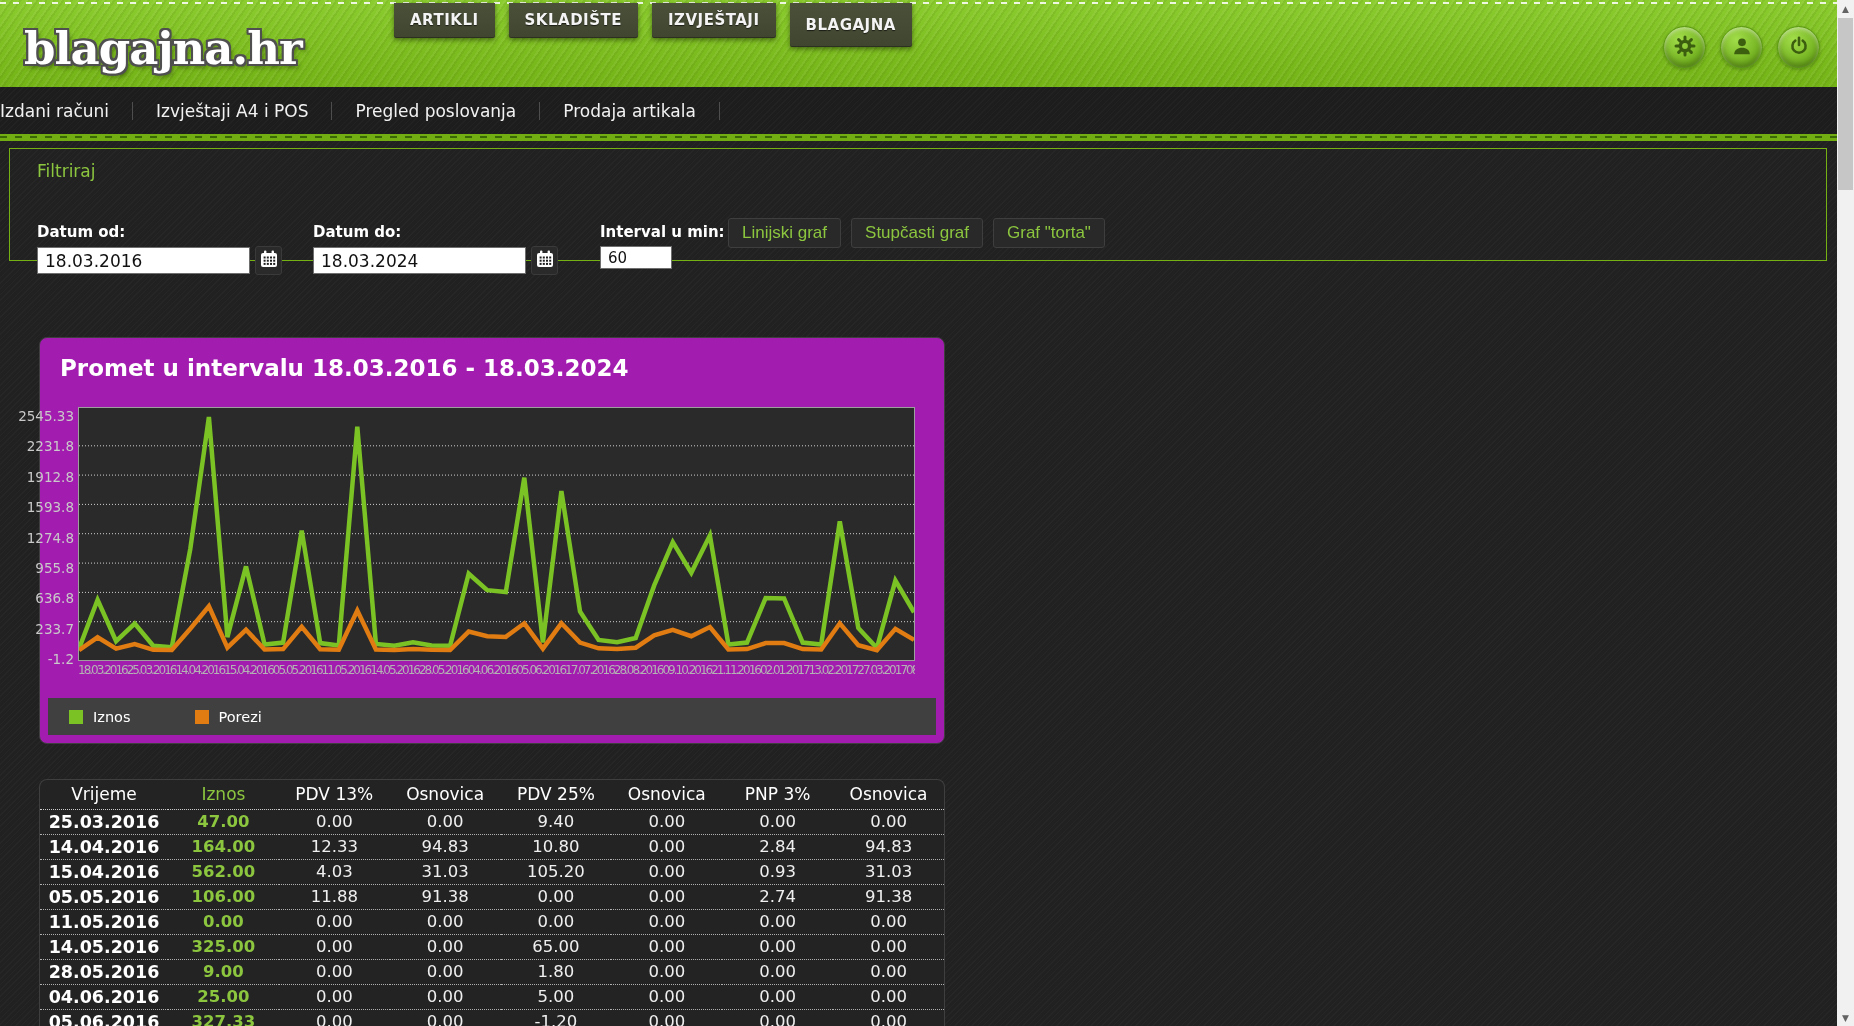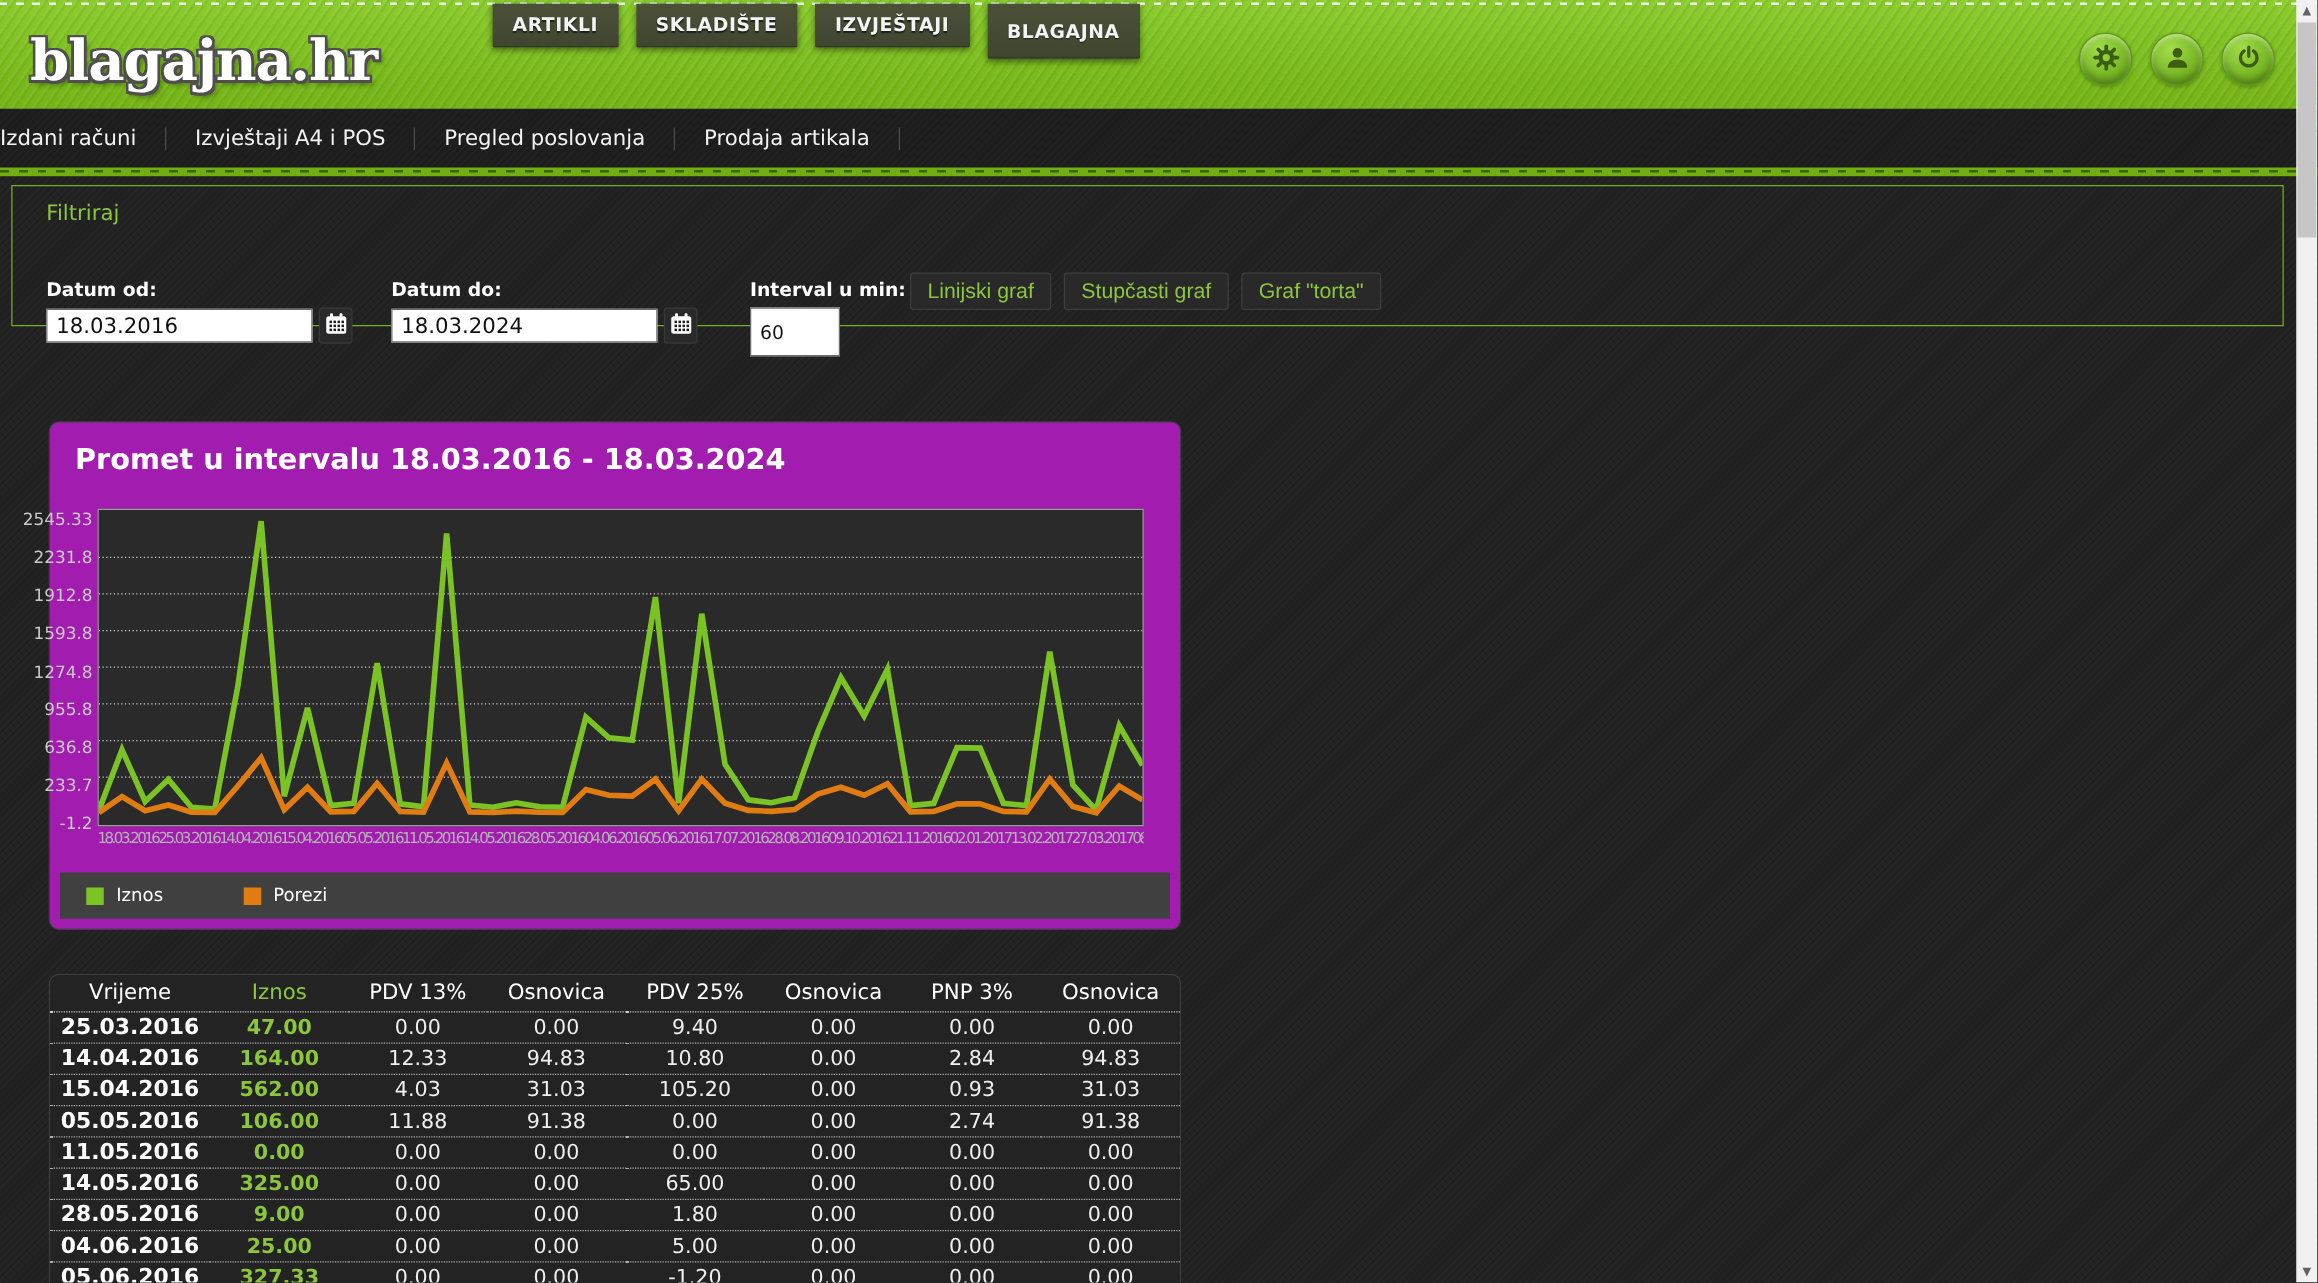--- a/index.html
+++ b/index.html
@@ -83,21 +83,21 @@
     font-family:"DejaVu Sans", sans-serif; font-size:17px; padding:0 7px; outline:none;
   }
   .date-input { width:213px; }
   .cal-btn {
     width:27px; height:29px; margin-left:5px; border:1px solid #3a3a3a; border-radius:3px;
     background:#2a2a2a; display:flex; align-items:center; justify-content:center; cursor:pointer;
   }
   .field-datum-od { left:27px; }
   .field-datum-do { left:303px; }
   .field-interval { left:590px; }
-  .interval-input { width:72px; height:39px; font-size:15px; }
+  .interval-input { width:72px; height:23px; font-size:15px; }
   .graph-buttons { position:absolute; left:718px; top:69px; display:flex; gap:10px; }
   .graph-btn {
     background:#292929; border:1px solid #3e3e3e; border-radius:3px;
     color:#8cc63f; font-size:17px; padding:4px 13px; cursor:pointer; white-space:nowrap;
   }
 
   
   .chart-panel {
     position:absolute; left:39px; top:337px; width:906px; height:407px;
     background:#a21caf; border:1px solid #3f3f3f; border-radius:8px;

